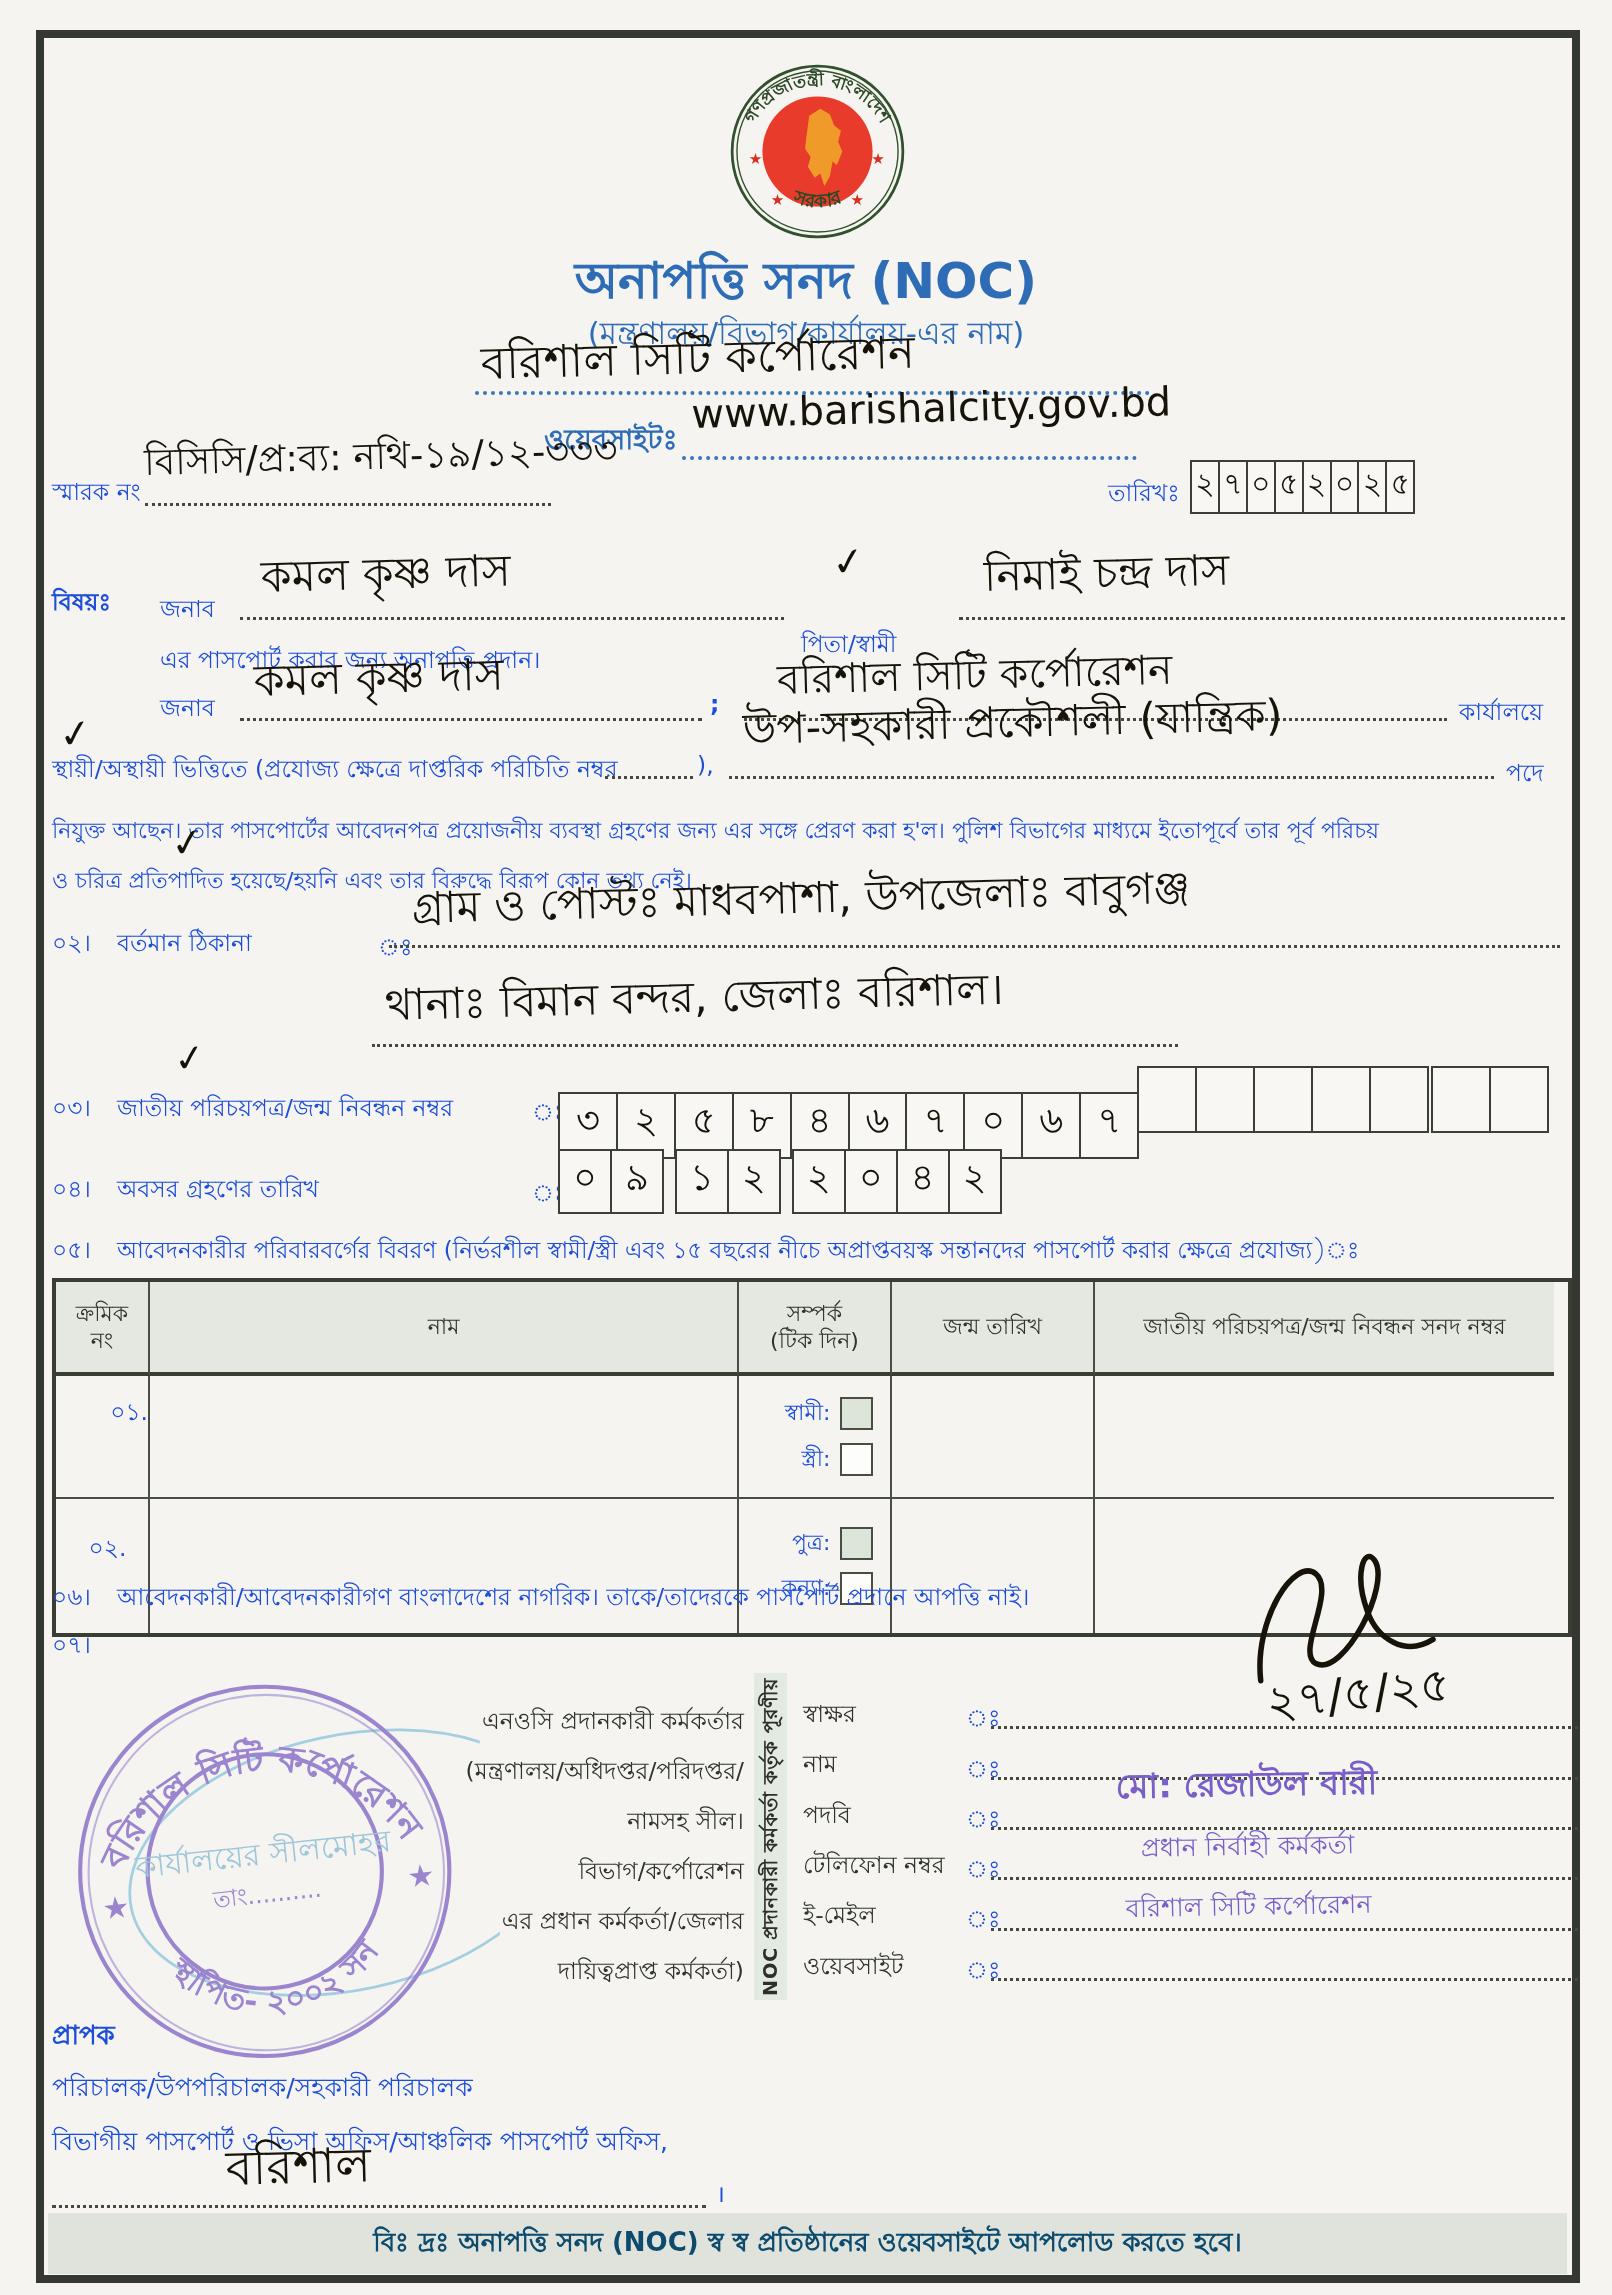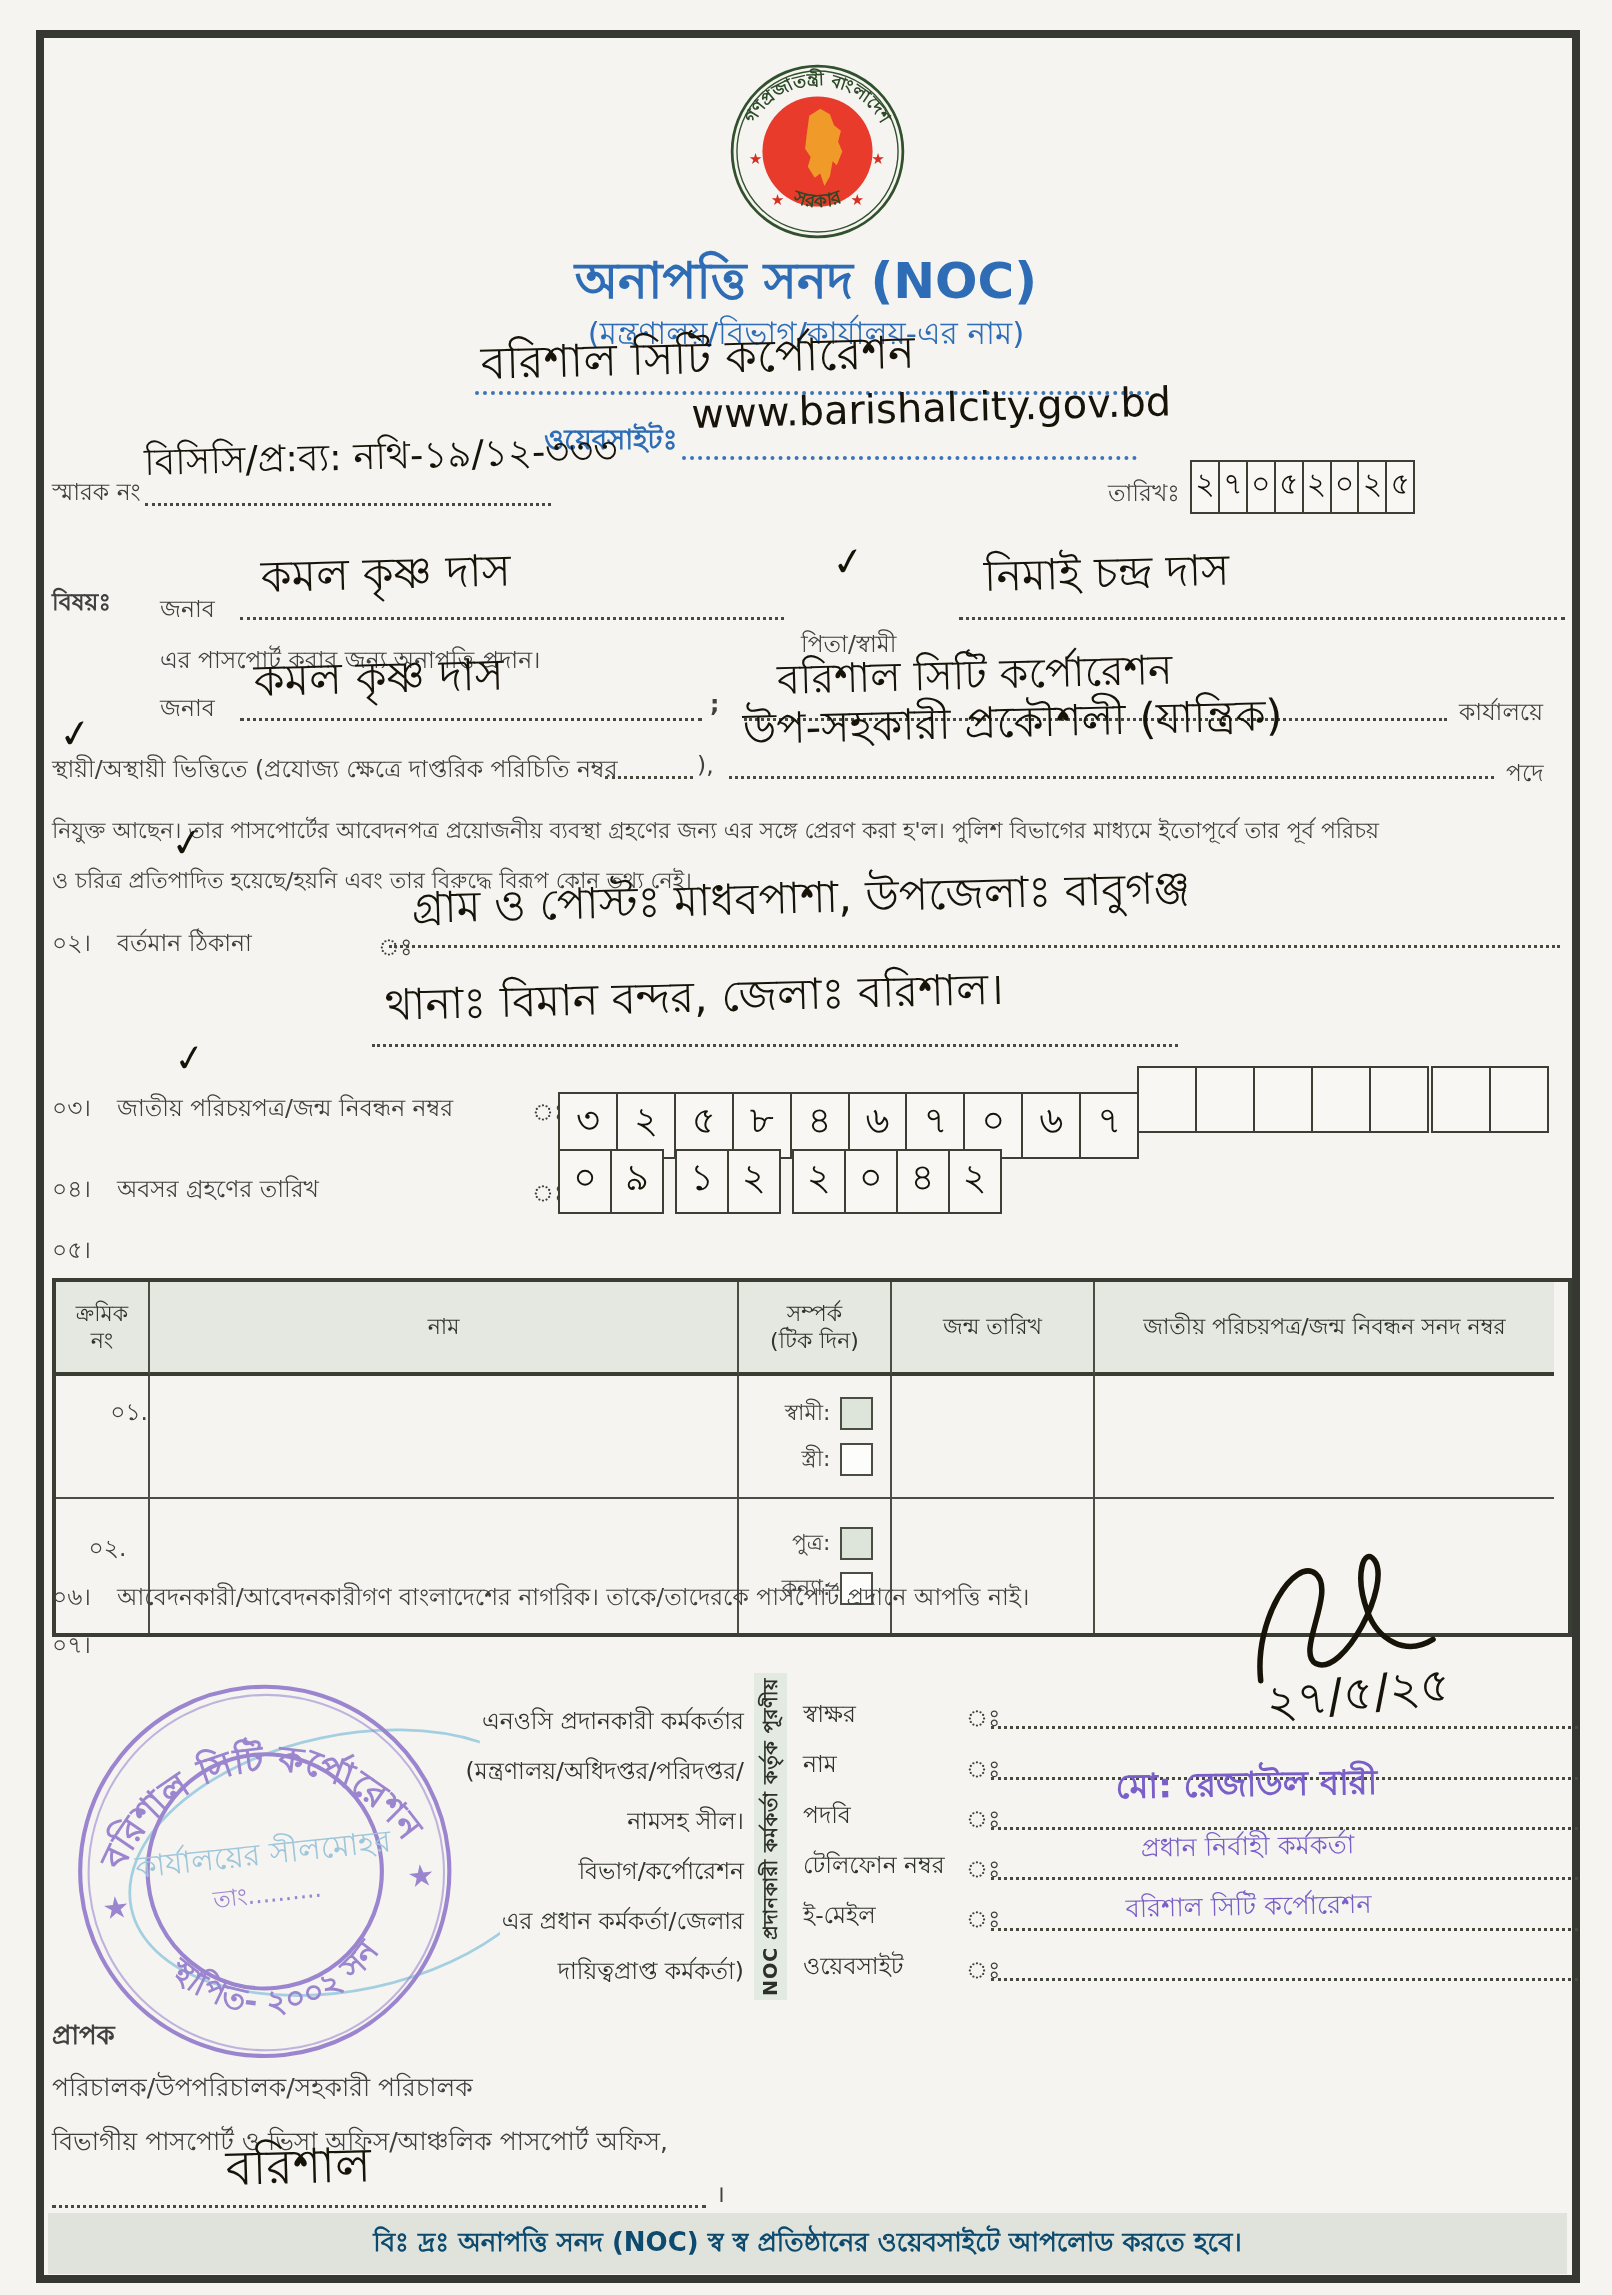--- a/index.html
+++ b/index.html
@@ -5,21 +5,21 @@
   html,body{margin:0;padding:0;}
   body{
     width:1612px;height:2295px;position:relative;overflow:hidden;
     background:#e9e7e2;
     font-family:"DejaVu Sans",sans-serif;
     color:#30342a;
   }
   .page{position:absolute;inset:0;background:#f5f4f0;}
   .frame{position:absolute;left:36px;top:30px;right:32px;bottom:12.4px;border:8.3px solid #343830;}
   .abs{position:absolute;}
-  .print{color:#404040;font-size:23.4px;white-space:nowrap;}
+  .print{color:#1d4ed8;font-size:23.4px;white-space:nowrap;}
   .small{font-size:22px;}
   .bold{font-weight:bold;}
   .blue{color:#2e6db6;}
   .center{text-align:center;}
   .hw{color:#171309;white-space:nowrap;transform:rotate(-1.5deg);transform-origin:left bottom;}
   .dot{border-bottom:3.4px dotted #454a3c;height:0;}
   .dotblue{border-bottom:4.1px dotted #3b74b8;height:0;}
   .cellbox{display:inline-block;border:2.1px solid #3c4034;background:#f8f7f3;text-align:center;}
   .digit{font-size:37px;color:#171309;line-height:1.45;}
   .check{color:#151208;font-weight:bold;transform:rotate(-8deg);display:inline-block;}
@@ -133,20 +133,21 @@
   </div>
 
   <span class="abs print" style="left:52px;top:1171px">০৪।</span>
   <span class="abs print" style="left:117px;top:1171px">অবসর গ্রহণের তারিখ</span>
   <span class="abs print" style="left:532px;top:1175px">ঃ</span>
   <div class="abs" style="left:558px;top:1149px;white-space:nowrap">
     <span class="cellbox digit" style="width:50px;height:61px">০</span><span class="cellbox digit" style="width:50px;height:61px;margin-left:-2.1px">৯</span><span class="cellbox digit" style="width:50px;height:61px;margin-left:11px">১</span><span class="cellbox digit" style="width:50px;height:61px;margin-left:-2.1px">২</span><span class="cellbox digit" style="width:50px;height:61px;margin-left:11px">২</span><span class="cellbox digit" style="width:50px;height:61px;margin-left:-2.1px">০</span><span class="cellbox digit" style="width:50px;height:61px;margin-left:-2.1px">৪</span><span class="cellbox digit" style="width:50px;height:61px;margin-left:-2.1px">২</span>
   </div>
 
   <span class="abs print" style="left:52px;top:1232px">০৫।</span>
+  <span class="abs print" style="left:117px;top:1232px;font-size:23px">আবেদনকারীর পরিবারবর্গের বিবরণ (নির্ভরশীল স্বামী/স্ত্রী এবং ১৫ বছরের নীচে অপ্রাপ্তবয়স্ক সন্তানদের পাসপোর্ট করার ক্ষেত্রে প্রযোজ্য)ঃ</span>
 
   <div class="ftable">
     <div class="frow fhead">
       <div class="fcell">
           <span>ক্রমিক</span>
           <span>নং</span>
         </div>
       <div class="fcell">
           <span>নাম</span>
         </div>

